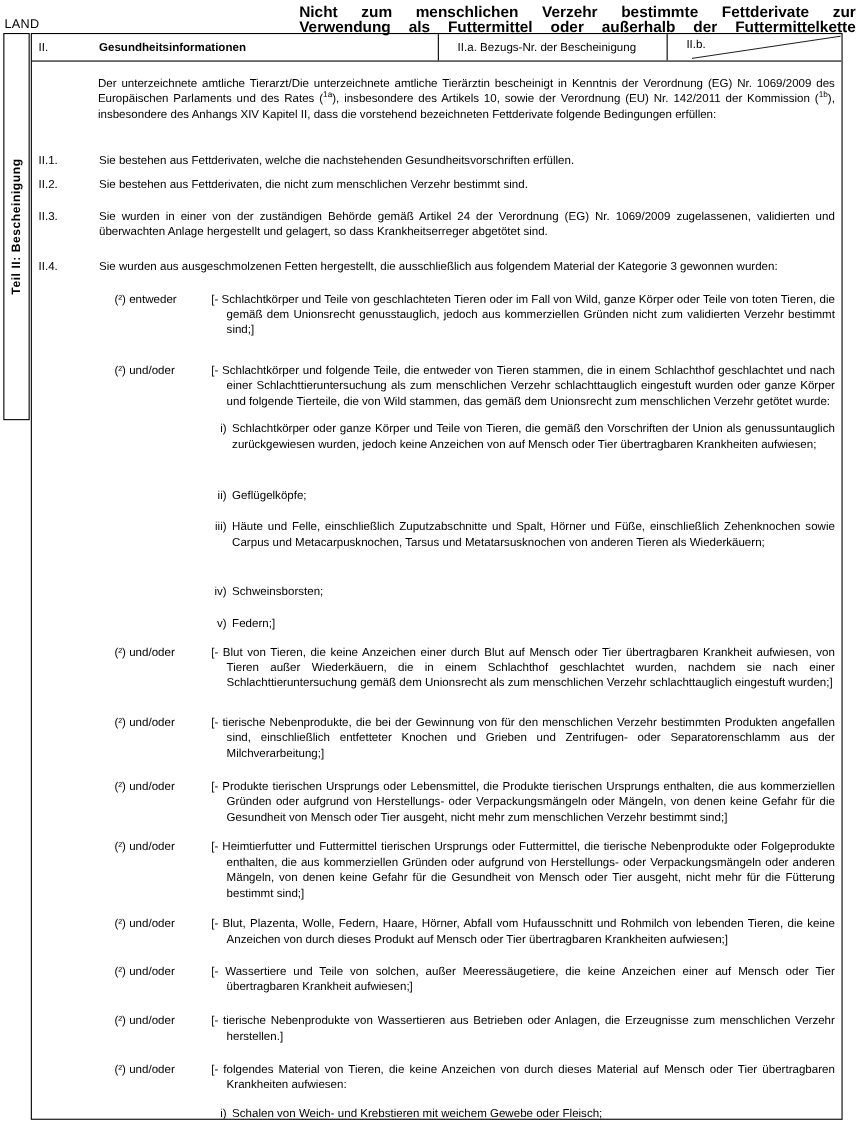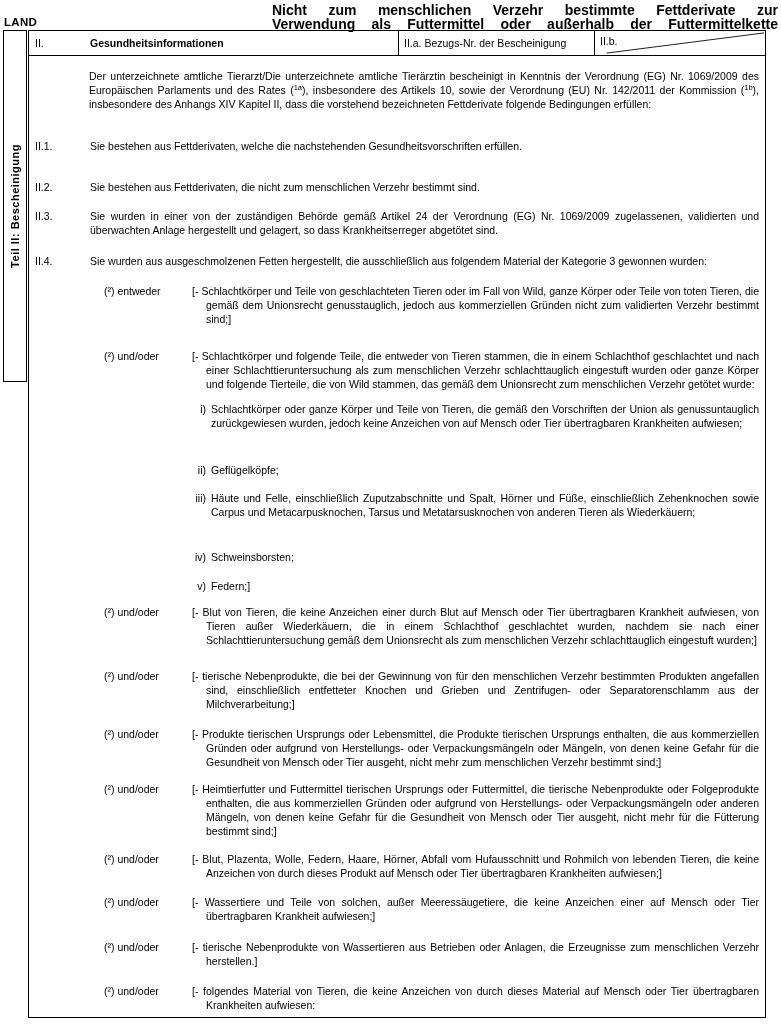--- a/index.html
+++ b/index.html
@@ -2,21 +2,21 @@
 <html><head>
 <meta charset="utf-8">
 <style>
   html,body{margin:0;padding:0;background:#fff;}
   body{
     width:781px;height:1027px;position:relative;overflow:hidden;
     font-family:"Liberation Sans","DejaVu Sans",sans-serif;
     font-size:10.5px;line-height:14px;color:#000;
     -webkit-font-smoothing:antialiased;
   }
-  .land{position:absolute;top:15px;left:4px;font-weight:bold;font-size:11.5px;letter-spacing:.3px;}
+  .land{position:absolute;top:15px;left:4px;font-weight:normal;font-size:11.5px;letter-spacing:.3px;}
   .doc-title{
     position:absolute;top:3px;right:3px;width:506px;
     font-weight:bold;font-size:14px;line-height:14px;
     text-align:justify;
   }
   .doc-title div{text-align:justify;text-align-last:justify;}
   
   .sidebar{
     position:absolute;left:3px;top:30px;width:22px;height:350px;
     border:1.5px solid #000;background:#fff;
@@ -24,21 +24,21 @@
   }
   .sidebar-text{
     writing-mode:vertical-rl;transform:rotate(180deg);
     font-weight:bold;font-size:11px;letter-spacing:.5px;white-space:nowrap;
   }
   
   .doc{
     position:absolute;left:28px;top:30px;width:738px;height:988px;
     border:1.5px solid #000;box-sizing:border-box;overflow:hidden;
   }
-  .hdr{display:flex;height:25px;border-bottom:1.5px solid #000;box-sizing:border-box;}
+  .hdr{display:flex;height:25px;border-bottom:1.5px solid #000;box-sizing:border-box;gap:12px;}
   .hcell{box-sizing:border-box;display:flex;align-items:center;}
   .h1{width:370px;border-right:1.5px solid #000;}
   .h1 .hnum{flex:0 0 55px;padding-left:6px;}
   .h1 .htitle{font-weight:bold;}
   .h2{width:196px;border-right:1.5px solid #000;padding-left:5px;}
   .h3{flex:1;position:relative;padding-left:5px;align-items:flex-start;}
   .h3 .iib{position:relative;z-index:2;margin-top:3px;}
   .h3 svg{position:absolute;left:0;top:0;width:100%;height:100%;}
   
   .cbody{position:relative;padding:0 4px 0 0;}
@@ -88,21 +88,21 @@
 
   <div class="cbody">
 
     <p class="para" style="margin-top:13px"><span>Der unterzeichnete amtliche Tierarzt/Die unterzeichnete amtliche Tierärztin bescheinigt in Kenntnis der Verordnung (EG) Nr. 1069/2009 des Europäischen Parlaments und des Rates (</span><sup>1a</sup><span>), insbesondere des Artikels 10, sowie der Verordnung (EU) Nr. 142/2011 der Kommission (</span><sup>1b</sup><span>), insbesondere des Anhangs XIV Kapitel II, dass die vorstehend bezeichneten Fettderivate folgende Bedingungen erfüllen:</span></p>
 
     <div class="sec" style="margin-top:28px">
       <span class="sec-num">II.1.</span>
       <span class="sec-text">Sie bestehen aus Fettderivaten, welche die nachstehenden Gesundheitsvorschriften erfüllen.</span>
     </div>
 
-    <div class="sec" style="margin-top:27px">
+    <div class="sec" style="margin-top:8px">
       <span class="sec-num">II.2.</span>
       <span class="sec-text">Sie bestehen aus Fettderivaten, die nicht zum menschlichen Verzehr bestimmt sind.</span>
     </div>
 
     <div class="sec" style="margin-top:15px">
       <span class="sec-num">II.3.</span>
       <span class="sec-text">Sie wurden in einer von der zuständigen Behörde gemäß Artikel 24 der Verordnung (EG) Nr. 1069/2009 zugelassenen, validierten und überwachten Anlage hergestellt und gelagert, so dass Krankheitserreger abgetötet sind.</span>
     </div>
 
     <div class="sec" style="margin-top:17px">

